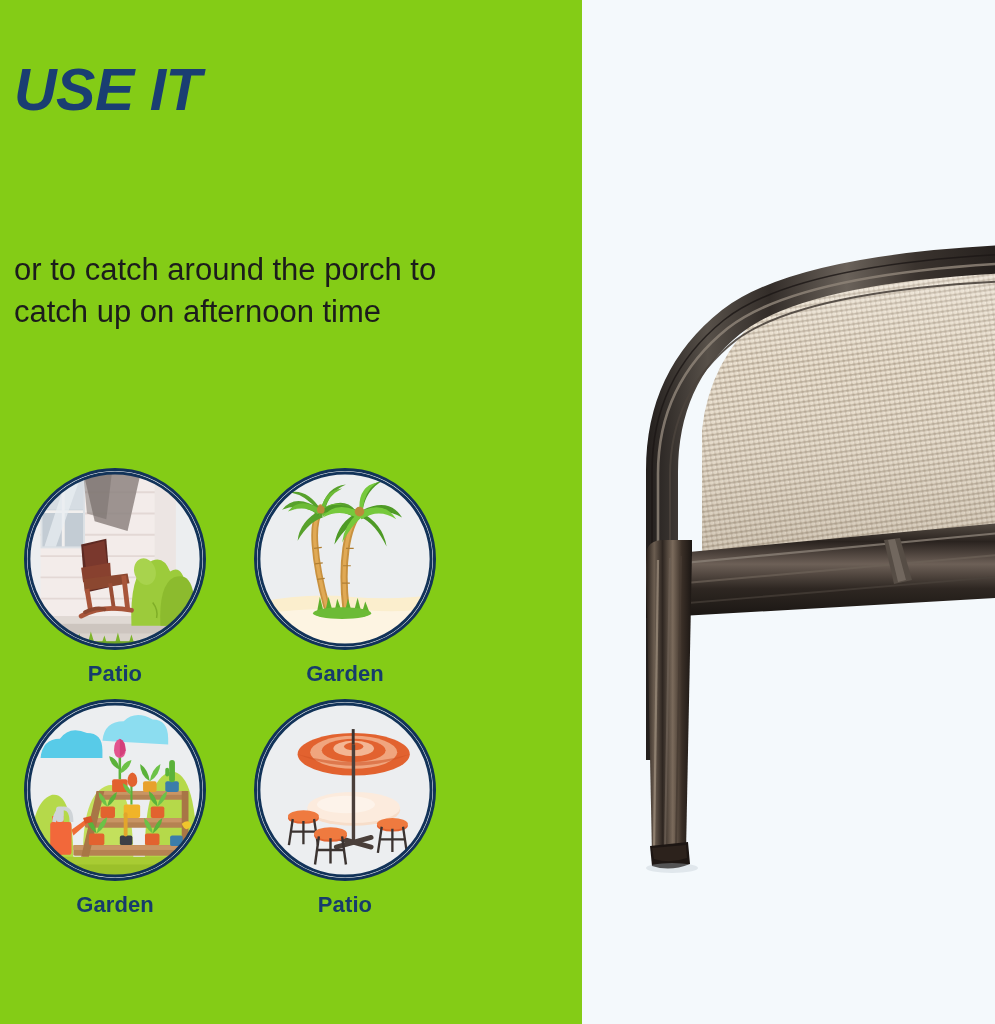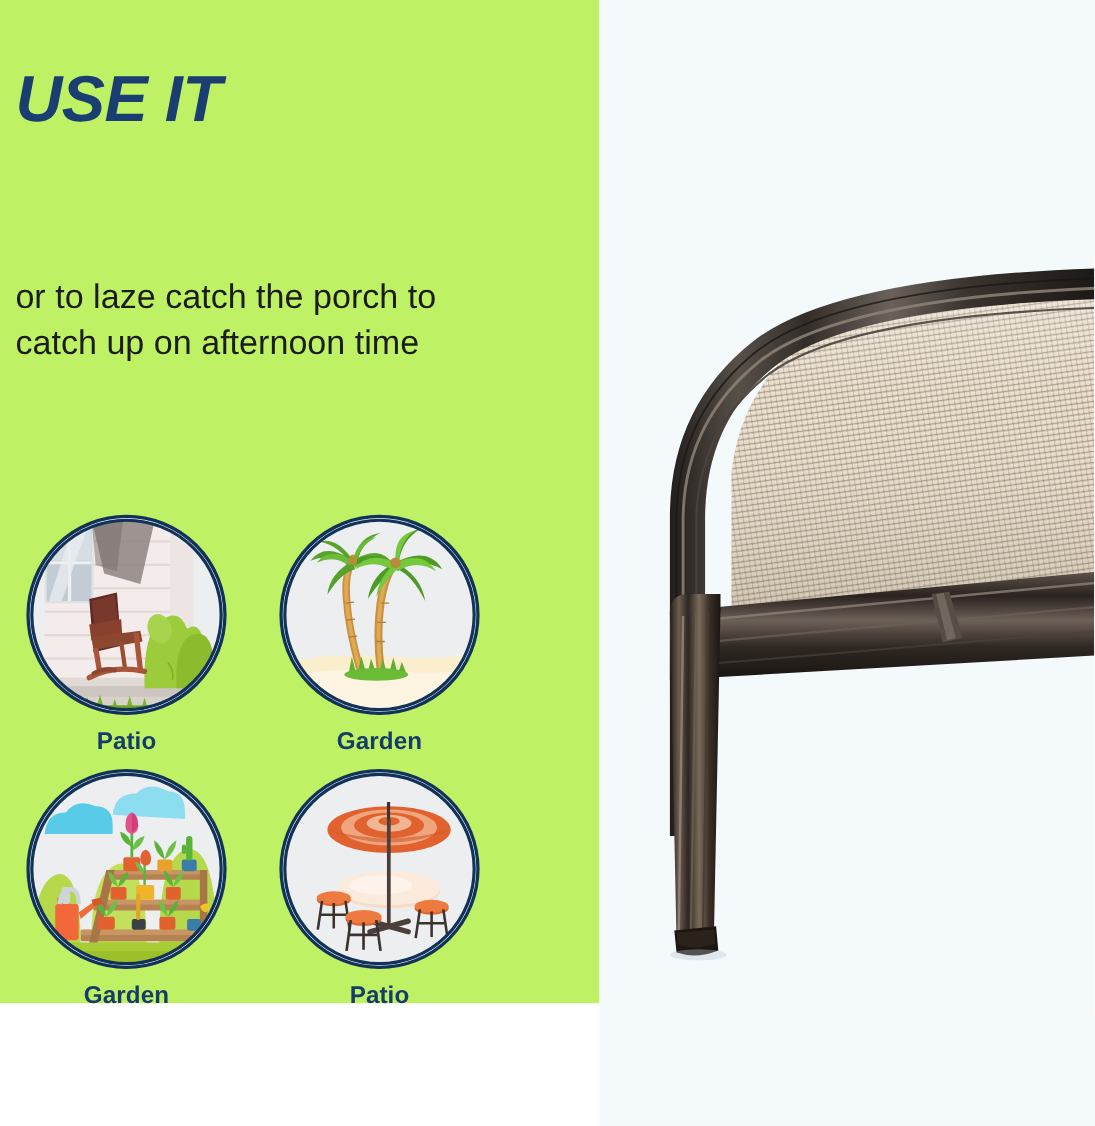--- a/index.html
+++ b/index.html
@@ -20,23 +20,24 @@
     width: 995px;
     height: 1024px;
     display: flex;
     background: #ffffff;
   }
 
   
   .left-panel {
     position: relative;
     width: 545px;
-    height: 912px;
-    background: #bef264;
+    height: 1024px;
+    background: #84cc16;
     flex: 0 0 545px;
+    padding-left: 37px;
   }
 
   .headline {
     position: absolute;
     left: 14px;
     top: 62px;
     width: 510px;
     font-family: "Liberation Sans", sans-serif;
     font-weight: bold;
     font-style: italic;
@@ -115,21 +116,21 @@
 
 <div id="page">
 
   <div class="left-panel">
 
     <div class="headline">
       <span class="hl-line">USE IT</span>
     </div>
 
     <div class="subcopy">
-      <span class="sc-line">or to laze catch the porch to</span>
+      <span class="sc-line">or to catch around the porch to</span>
       <span class="sc-line">catch up on afternoon time</span>
     </div>
 
     <div class="icon-grid">
 
       <div class="icon-row">
 
         <div class="icon-cell">
           <div class="icon-circle">
             <svg viewBox="0 0 182 182">

